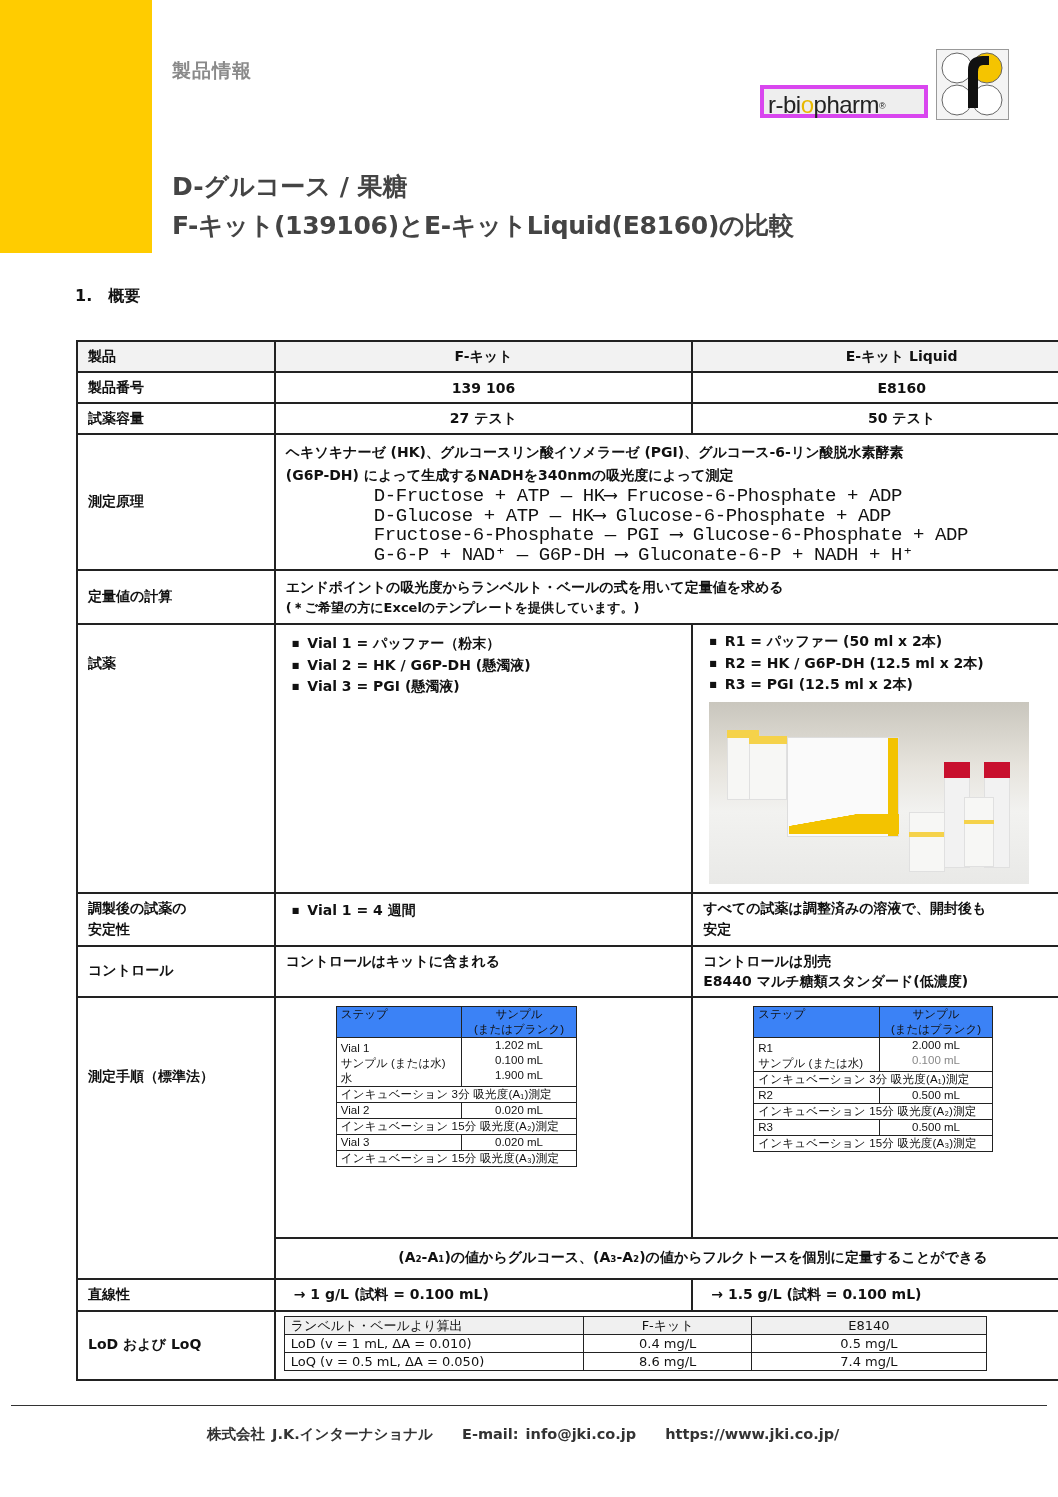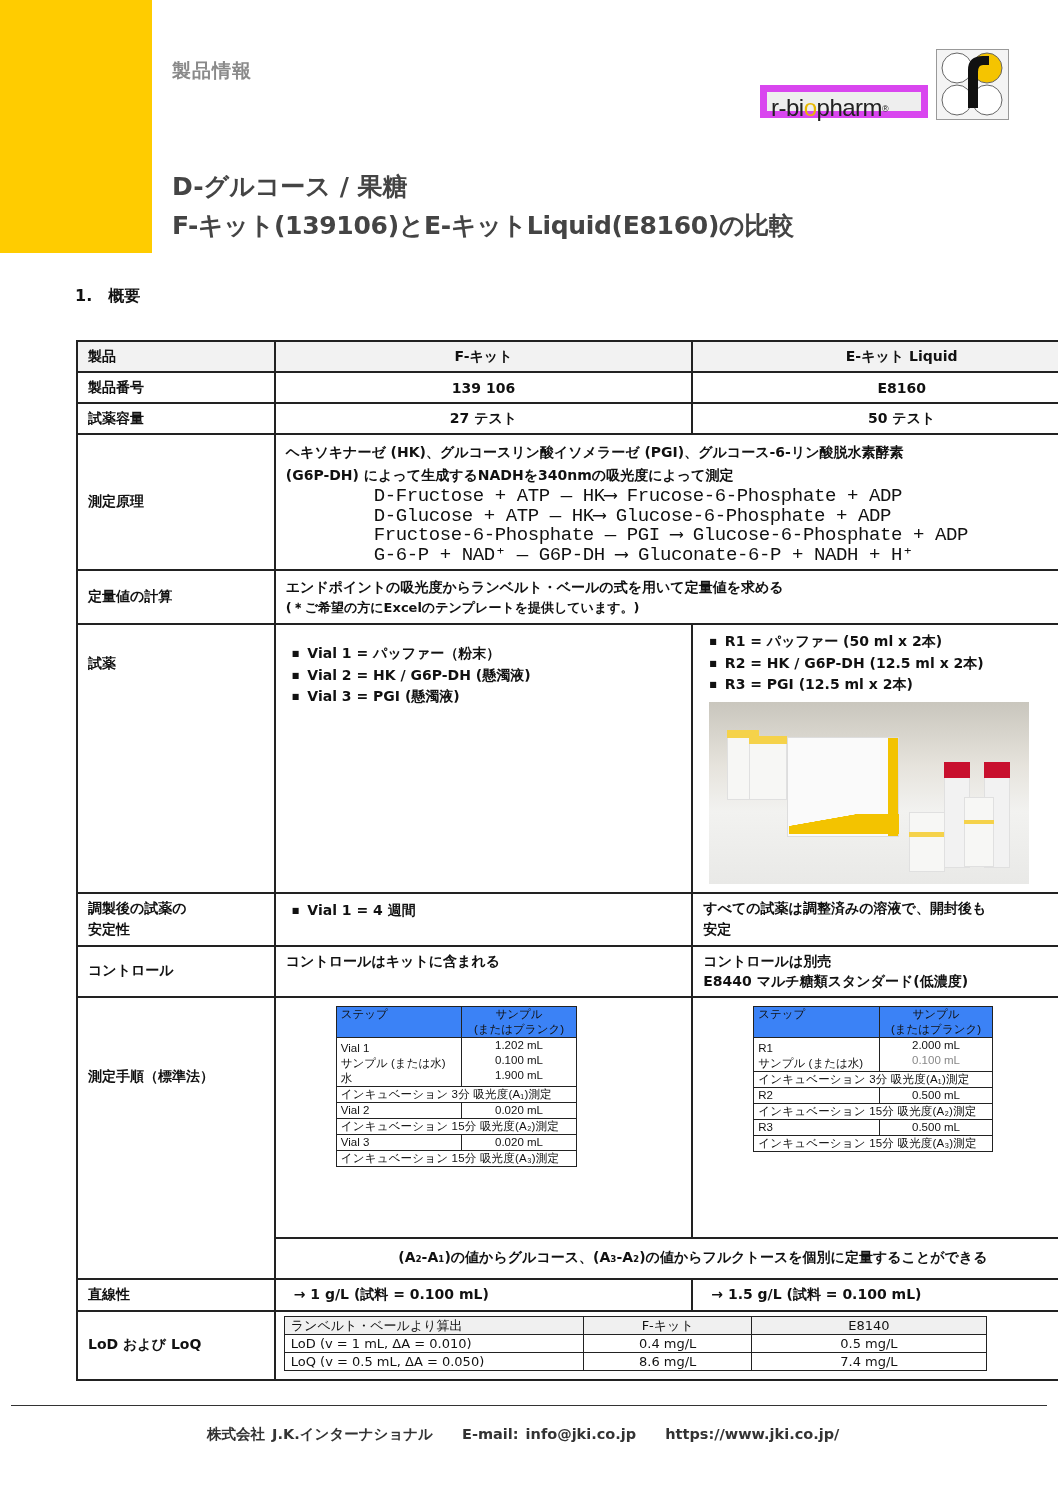--- a/index.html
+++ b/index.html
@@ -3,21 +3,21 @@
 <meta charset="utf-8">
 <style>
   * { box-sizing: border-box; margin: 0; padding: 0; }
   html, body { width: 1058px; height: 1497px; background: #fff; }
   body { position: relative; font-family: "DejaVu Sans", "Liberation Sans", sans-serif; color: #111; overflow: hidden; }
 
   .yellow-bar { position: absolute; left: 0; top: 0; width: 152px; height: 253px; background: #ffcc00; }
   .doc-label { position: absolute; left: 172px; top: 58px; font-size: 19px; font-weight: bold; color: #8a8a8a; letter-spacing: 1px; }
 
   .logo-wrap { position: absolute; left: 760px; top: 49px; width: 250px; height: 72px; }
-  .logo-text-box { position: absolute; left: 0; top: 36px; width: 168px; height: 33px; border: 7px solid #d946ef; background: #eee; font-family: "Liberation Sans", sans-serif; font-size: 24px; color: #222; line-height: 31px; padding-left: 4px; letter-spacing: -0.5px; }
+  .logo-text-box { position: absolute; left: 0; top: 36px; width: 168px; height: 33px; border: 4px solid #d946ef; background: #eee; font-family: "Liberation Sans", sans-serif; font-size: 24px; color: #222; line-height: 31px; padding-left: 4px; letter-spacing: -0.5px; }
   .logo-text-box .o { color: #e8b800; }
   .logo-text-box sup { font-size: 9px; vertical-align: top; position: relative; top: 2px; }
   .logo-mark { position: absolute; left: 176px; top: 0; width: 73px; height: 71px; border: 1px solid #999; background: #f4f4f4; }
 
   .title1 { position: absolute; left: 172px; top: 170px; font-size: 25px; font-weight: bold; color: #444; }
   .title2 { position: absolute; left: 172px; top: 209px; font-size: 25px; font-weight: bold; color: #444; letter-spacing: -0.3px; }
 
   .section-h { position: absolute; left: 75px; top: 286px; font-size: 16px; font-weight: bold; }
 
   table.main { position: absolute; left: 76px; top: 340px; width: 1036px; border-collapse: collapse; font-size: 14px; }
@@ -123,21 +123,21 @@
   <tr style="height:54px">
     <td class="lbl">定量値の計算</td>
     <td colspan="2">
       <div class="b" style="line-height:22px">エンドポイントの吸光度からランベルト・ベールの式を用いて定量値を求める</div>
       <div class="b" style="line-height:20px;font-size:13px">(＊ご希望の方にExcelのテンプレートを提供しています。)</div>
     </td>
   </tr>
 
   <tr style="height:261px">
     <td class="lbl" style="vertical-align:top;padding-top:30px">試薬</td>
-    <td style="vertical-align:top;padding-top:18px">
+    <td style="vertical-align:top;padding-top:8px">
       <ul class="lst" style="padding-left:6px">
         <li>Vial 1 = パッファー（粉末）</li>
         <li>Vial 2 = HK / G6P-DH (懸濁液)</li>
         <li>Vial 3 = PGI (懸濁液)</li>
       </ul>
     </td>
     <td style="vertical-align:top;padding-top:6px">
       <ul class="lst" style="padding-left:6px">
         <li>R1 = パッファー (50 ml x 2本)</li>
         <li>R2 = HK / G6P-DH (12.5 ml x 2本)</li>

